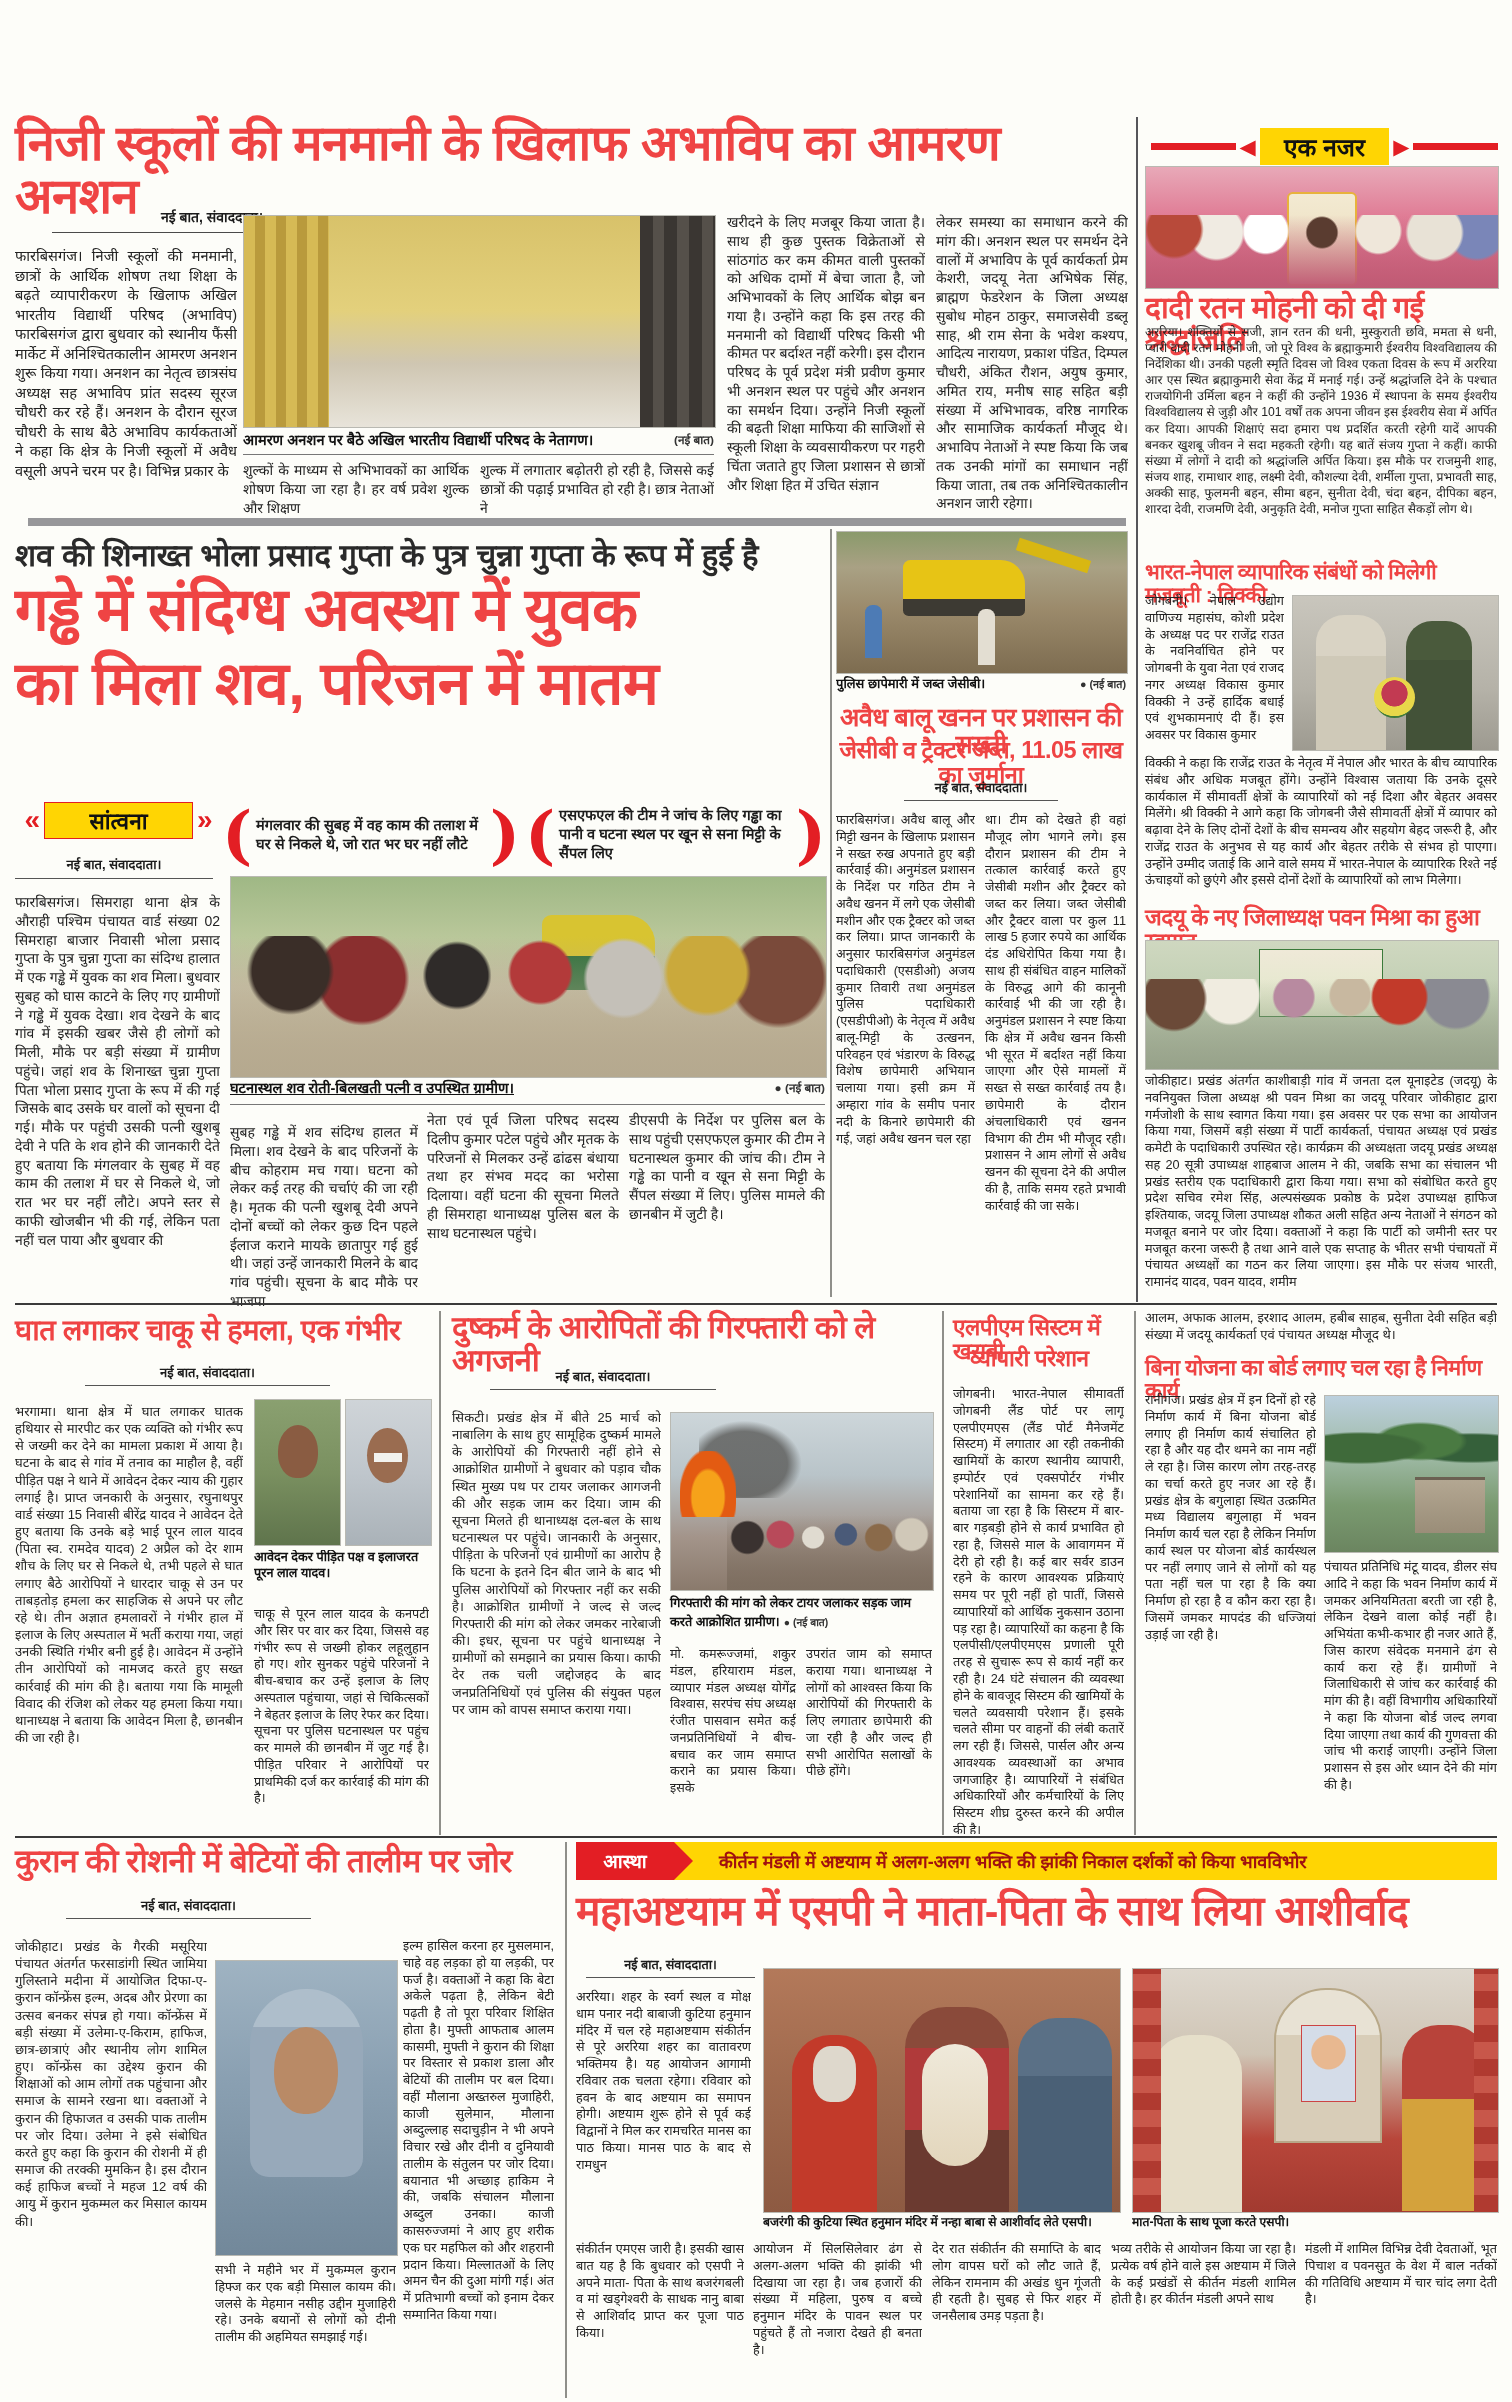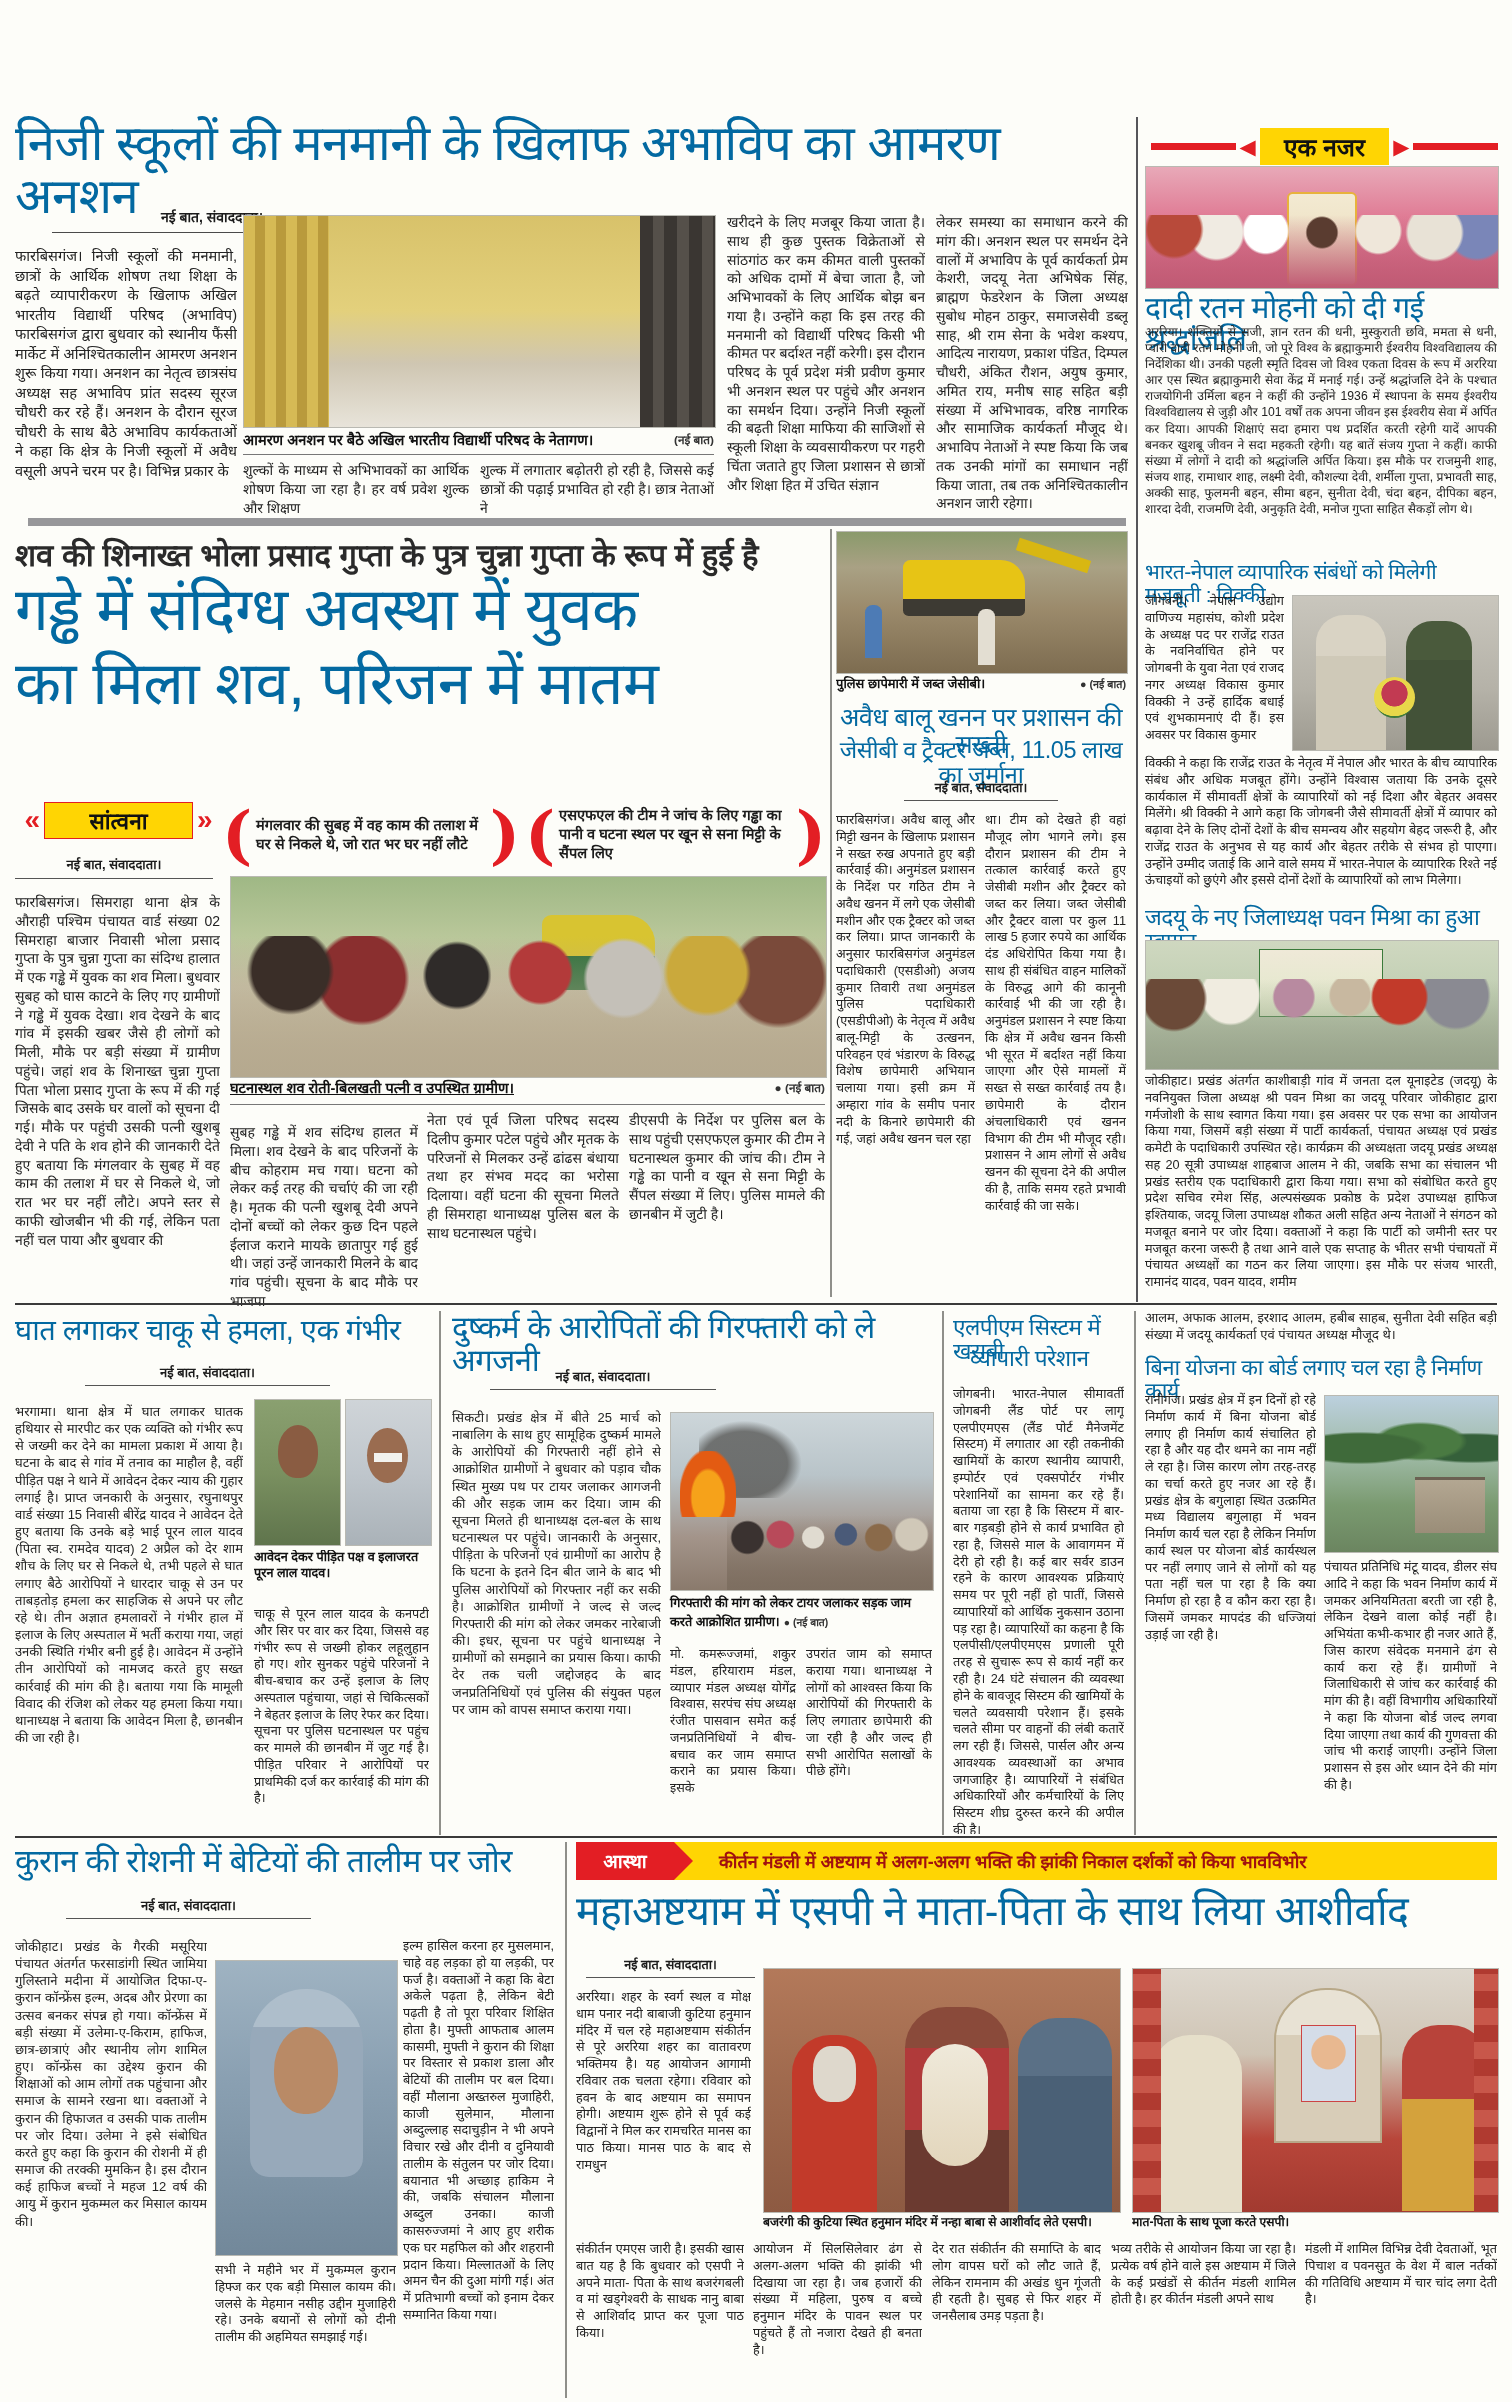--- a/index.html
+++ b/index.html
@@ -1,19 +1,19 @@
 <!DOCTYPE html>
 <html style="font-size:15px"><head>
 <meta charset="utf-8">
 <style>
   html,body{margin:0;padding:0;background:#e9e9e6;}
   #canvas{position:relative;width:1512px;height:2402px;margin:0 auto;background:#fdfdf9;
     font-family:"Liberation Sans","DejaVu Sans",sans-serif;color:#1c1c1c;overflow:hidden;}
   .abs{position:absolute;}
-  .hl{font-weight:400;color:#0369a1;line-height:1.08;letter-spacing:-0.5px;}
+  .hl{font-weight:700;color:#ef4444;line-height:1.08;letter-spacing:-0.5px;}
   .kicker{font-weight:700;color:#2a2a2a;}
   .byline{font-weight:700;font-size:14px;text-align:center;border-bottom:1.9px solid #4a4a4a;padding-bottom:5.6px;}
   .body-txt{font-size:14px;line-height:1.34;text-align:justify;overflow:hidden;color:#222;}
   .body-sm{font-size:12.7px;line-height:1.32;text-align:justify;overflow:hidden;color:#222;}
   .cap{font-weight:700;font-size:13.7px;line-height:1.25;color:#111;overflow:hidden;}
   .credit{font-weight:700;font-size:11.8px;color:#333;white-space:nowrap;}
   .photo{overflow:hidden;border:0.9px solid #b9b9b2;}
   .vrule{width:1.9px;background:#8f8f8a;}
   .hrule{background:#3a3a3a;height:1.9px;}
   .badge-wrap{display:flex;align-items:center;gap:3.8px;}

